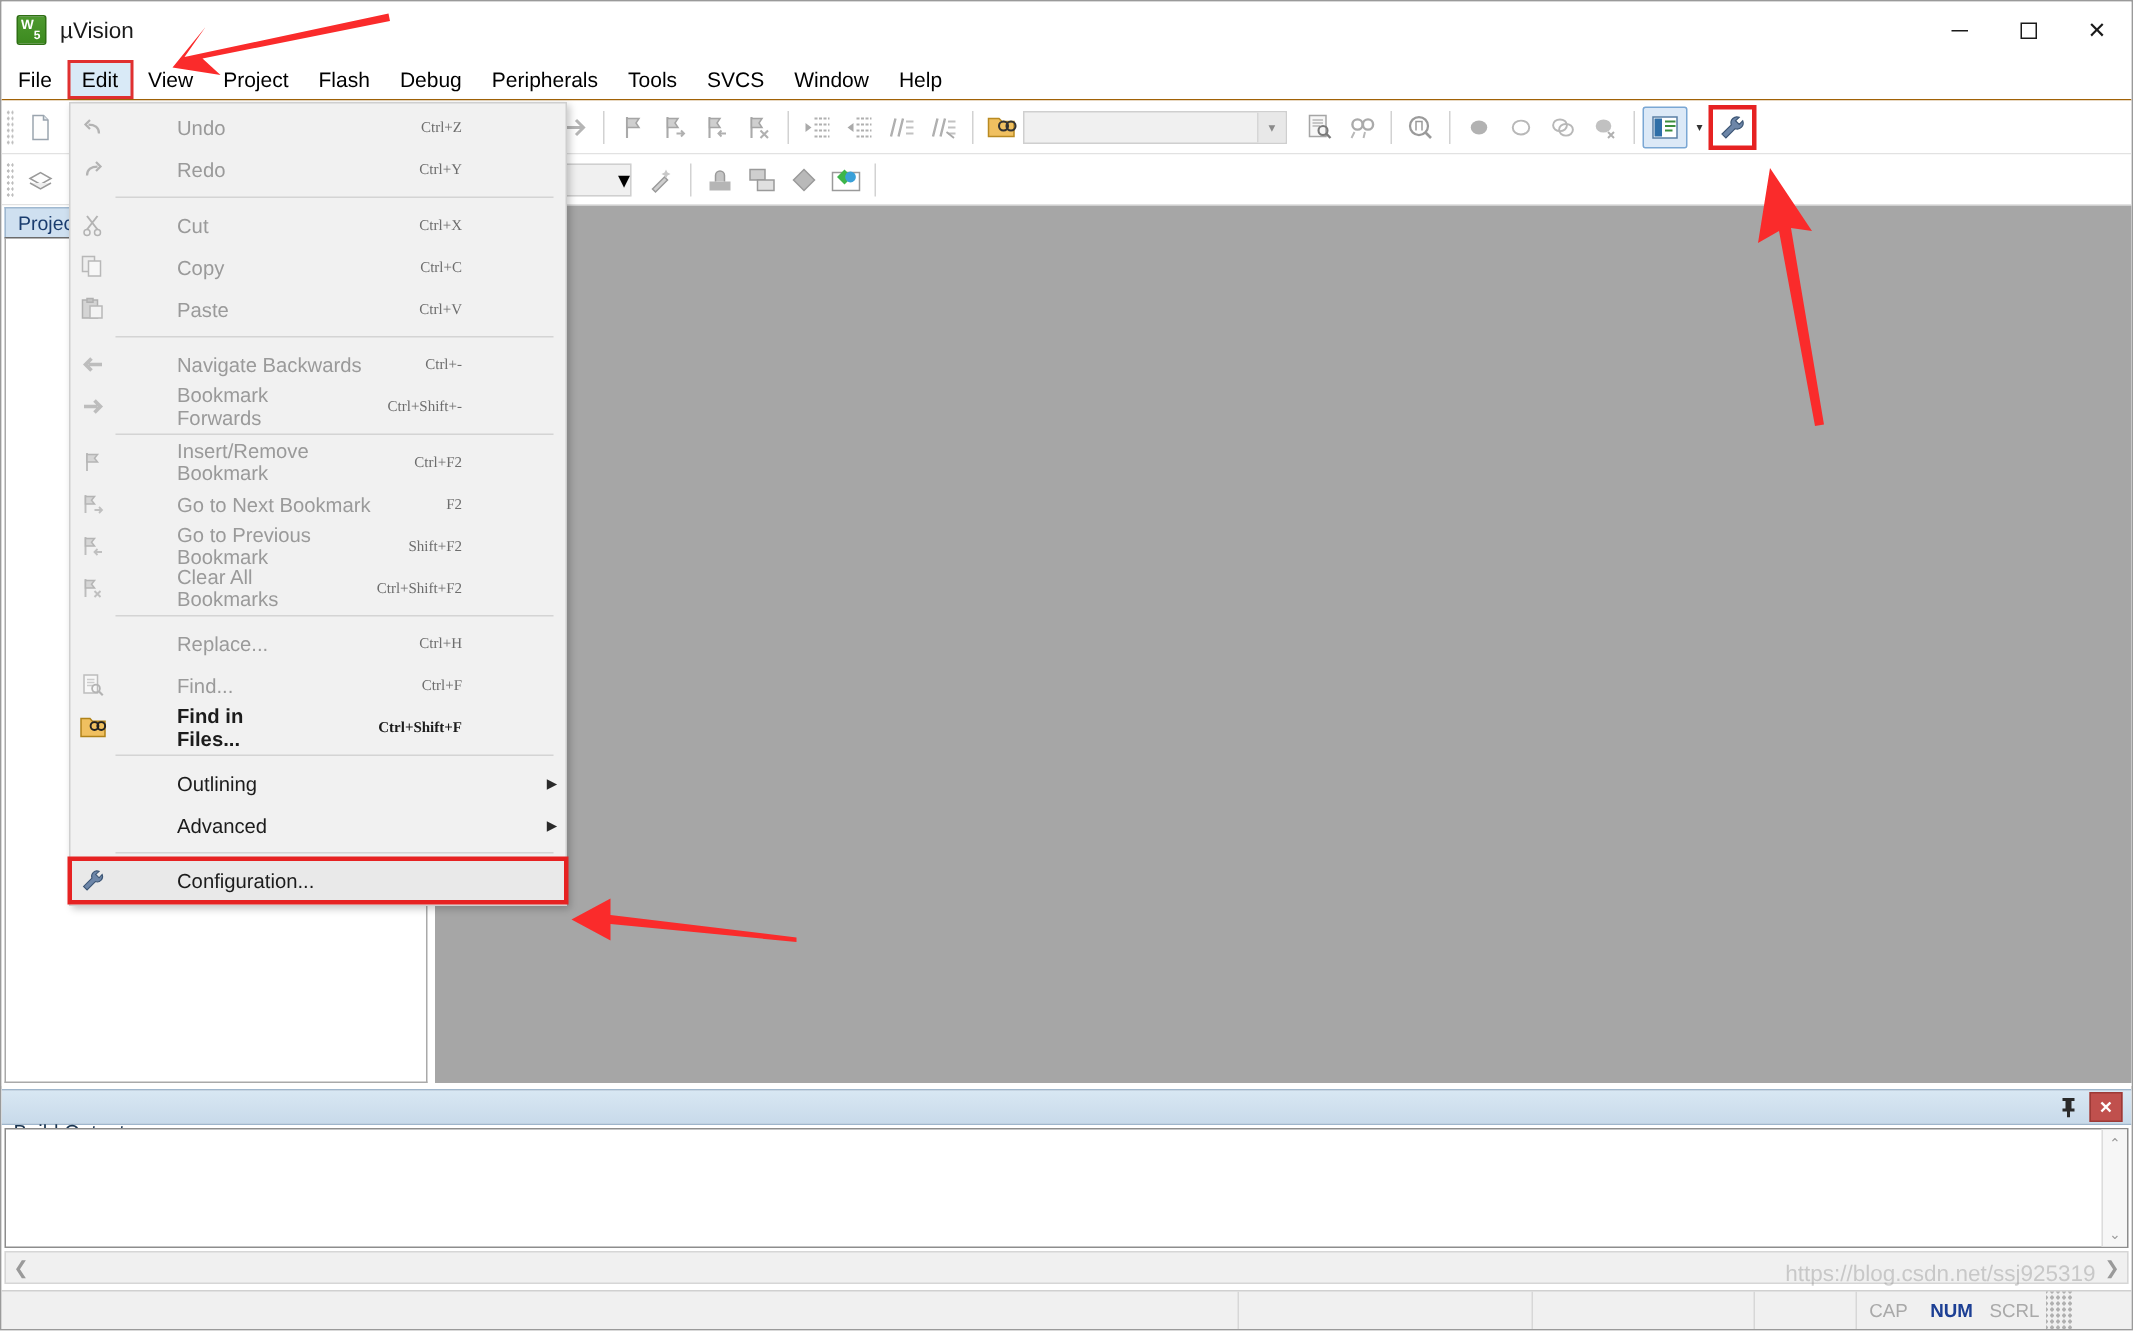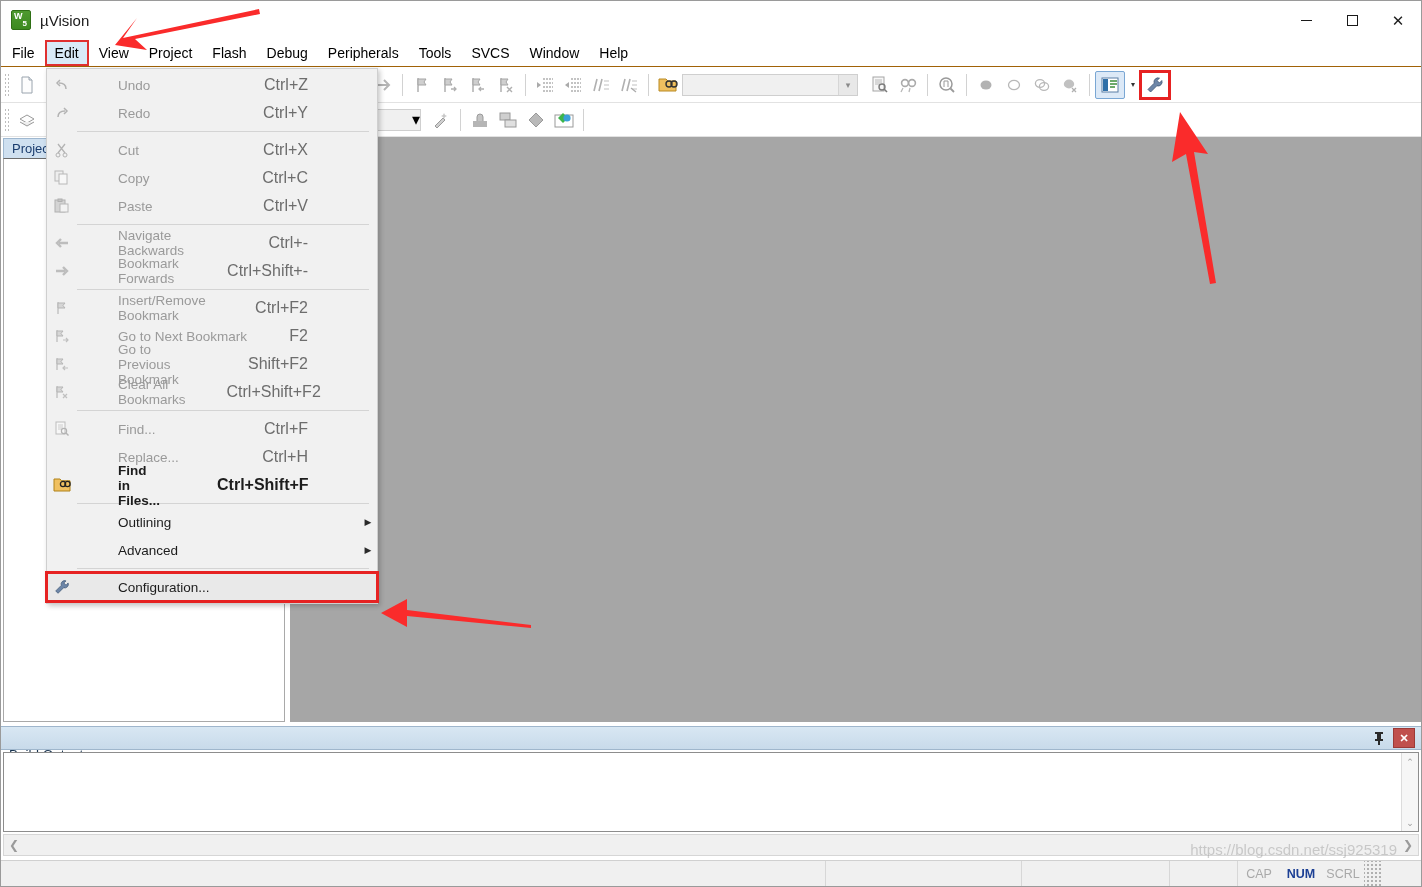--- a/index.html
+++ b/index.html
@@ -148,21 +148,21 @@
     display: flex; align-items: center; height: 28px;
     font-size: 13.5px; color: #9a9a9a; position: relative; gap: 41px;
   }
   .mi.enabled { color: #1c1c1c; font-weight: bold; }
   .mi.plain { color: #1c1c1c; }
   .mi .ico {
     width: 30px; min-width: 30px; height: 28px;
     display: flex; align-items: center; justify-content: center;
   }
   .mi .lbl { flex: 1; }
-  .mi .key { color: #6d6d6d; font-size: 16px; padding-right: 10px; }
+  .mi .key { color: #6d6d6d; font-size: 10px; padding-right: 10px; font-family: Liberation Serif, serif; }
   .mi.enabled .key { color: #1c1c1c; font-weight: bold; padding-left: 16px; }
   .mi .sub {
     width: 18px; display: flex; align-items: center; justify-content: center;
     color: #2a2a2a; font-size: 9px;
   }
   .msep { height: 1px; background: #d4d4d4; margin: 4px 8px 4px 30px; }
   .mi.highlighted {
     background: #e9e9e9;
     outline: 3px solid #e62222; outline-offset: -1px;
   }
@@ -658,36 +658,36 @@
           </svg>
       </span>
       <span class="lbl">Clear All Bookmarks</span>
       <span class="key">Ctrl+Shift+F2</span>
       <span class="sub"></span>
     </div>
 
     <div class="msep"></div>
 
     <div class="mi">
+      <span class="ico"></span>
+      <span class="lbl">Replace...</span>
+      <span class="key">Ctrl+H</span>
+      <span class="sub"></span>
+    </div>
+    <div class="mi">
       <span class="ico">
         <svg width="16" height="16" viewBox="0 0 16 16">
             <rect x="2" y="1" width="9" height="12" fill="#f7f7f7" stroke="#bdbdbd"></rect>
             <path d="M4 4h5M4 6h5M4 8h4" stroke="#cccccc"></path>
             <circle cx="10" cy="10" r="2.6" fill="none" stroke="#b3b3b3" stroke-width="1.2"></circle>
             <path d="M12 12l2.5 2.5" stroke="#b3b3b3" stroke-width="1.4"></path>
           </svg>
       </span>
       <span class="lbl">Find...</span>
       <span class="key">Ctrl+F</span>
-      <span class="sub"></span>
-    </div>
-    <div class="mi">
-      <span class="ico"></span>
-      <span class="lbl">Replace...</span>
-      <span class="key">Ctrl+H</span>
       <span class="sub"></span>
     </div>
     <div class="mi enabled">
       <span class="ico">
         <svg width="18" height="16" viewBox="0 0 18 16">
             <path d="M1 2h6l1.6 1.8H17V14H1z" fill="#f0c060" stroke="#b08218"></path>
             <circle cx="10" cy="7" r="2.6" fill="none" stroke="#222" stroke-width="1.3"></circle>
             <circle cx="14.5" cy="7" r="2.6" fill="none" stroke="#222" stroke-width="1.3"></circle>
           </svg>
       </span>

